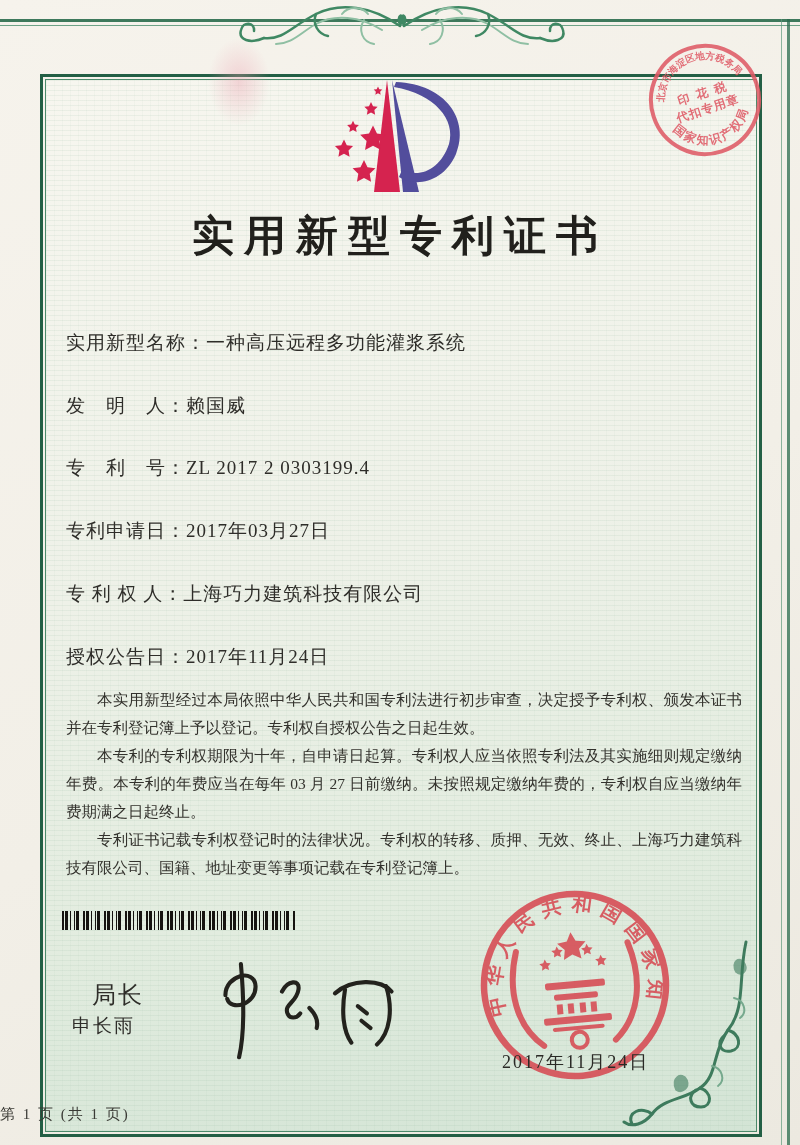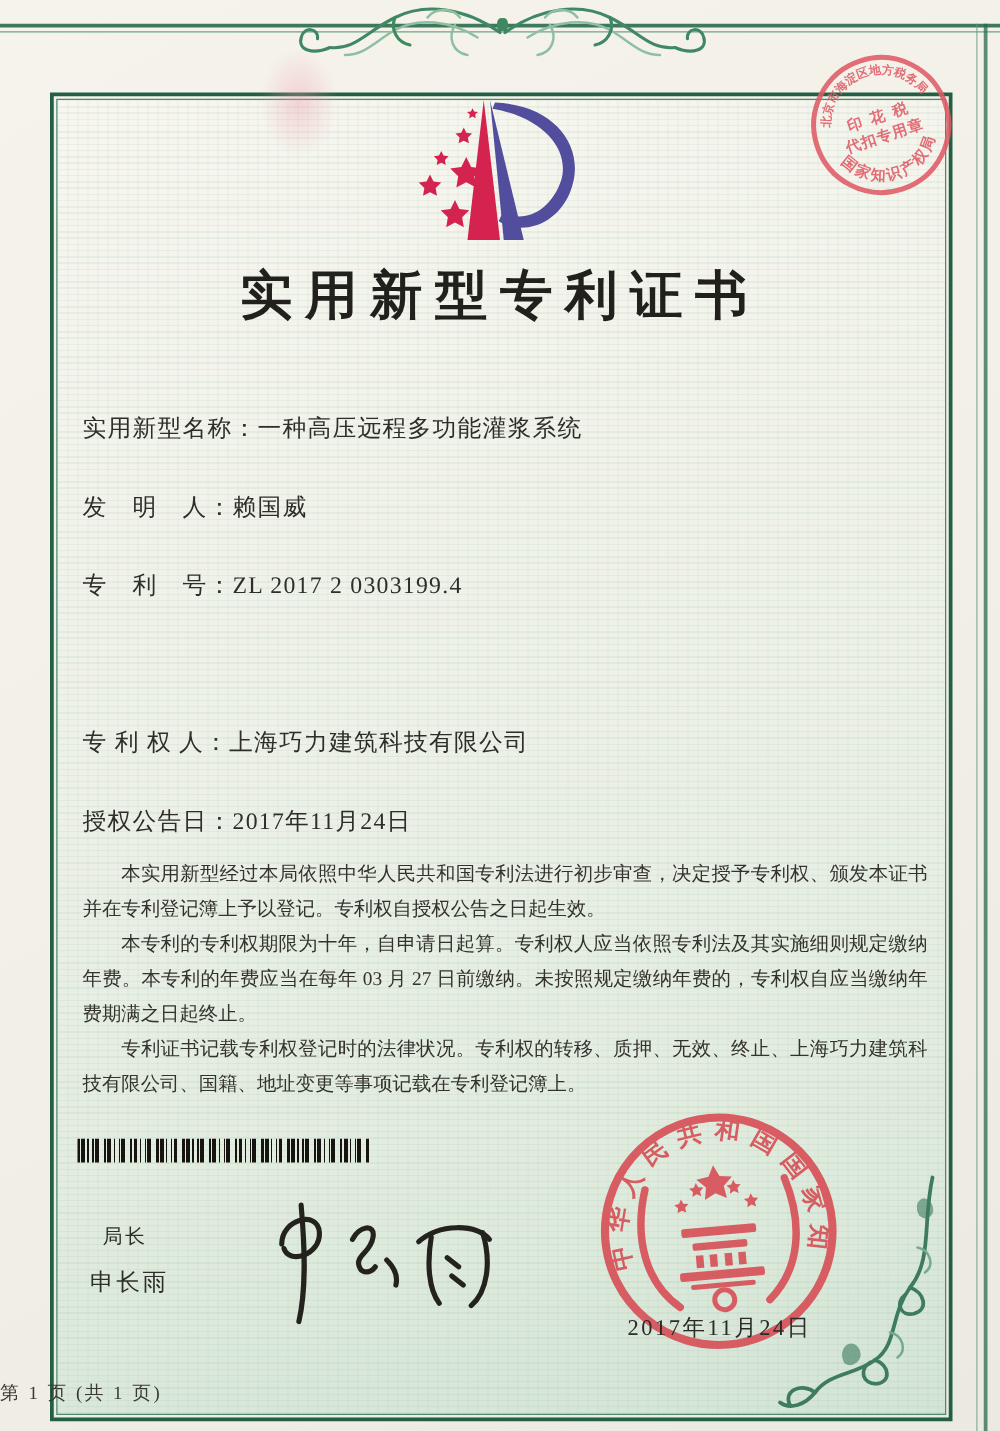--- a/index.html
+++ b/index.html
@@ -31,21 +31,21 @@
   .title{position:absolute;left:0;top:208px;width:100%;text-align:center;font-size:42px;font-weight:bold;
          letter-spacing:10px;color:#21201c;z-index:4;}
   .field{position:absolute;left:66px;font-size:19px;letter-spacing:1px;color:#2e2d29;z-index:4;white-space:nowrap;}
   .f0{top:330px}.f1{top:393px}.f2{top:455px}.f3{top:518px}.f4{top:581px}.f5{top:644px}
   .paras{position:absolute;left:66px;top:686px;width:676px;z-index:4;}
   .paras p{margin:0;font-size:15.5px;line-height:28px;text-indent:2em;text-align:justify;color:#33322d;}
   .barcode{position:absolute;left:62px;top:911px;width:234px;height:19px;z-index:4;
         background:repeating-linear-gradient(90deg,#161310 0 2px,rgba(0,0,0,0) 2px 3px,#161310 3px 6px,
         rgba(0,0,0,0) 6px 8px,#161310 8px 9px,rgba(0,0,0,0) 9px 12px,#161310 12px 13px,rgba(0,0,0,0) 13px 14px,
         #161310 14px 17px,rgba(0,0,0,0) 17px 21px);}
-  .signer-title{position:absolute;left:82px;top:979px;font-size:16px;letter-spacing:2px;z-index:4;}
+  .signer-title{position:absolute;left:92px;top:979px;font-size:24px;letter-spacing:2px;z-index:4;}
   .signer-name{position:absolute;left:72px;top:1013px;font-size:19px;letter-spacing:2px;z-index:4;}
   .signature{position:absolute;left:198px;top:955px;z-index:5;}
   .seal-date{position:absolute;left:502px;top:1050px;font-size:18px;letter-spacing:2px;color:#2a2a26;z-index:6;white-space:nowrap;}
   .seal{position:absolute;left:475px;top:885px;z-index:5;transform:rotate(-5deg);}
   .stamp{position:absolute;left:640px;top:35px;z-index:4;transform:rotate(-18deg);}
   .footer{position:absolute;left:0;top:1105px;width:100%;text-align:left;font-size:15px;letter-spacing:2px;
           color:#3a3a35;z-index:4;}
 </style>
 </head>
 <body>
@@ -109,20 +109,23 @@
   <div class="title">实用新型专利证书</div>
 
   <div class="field f0">
     <span>实用新型名称：</span><span>一种高压远程多功能灌浆系统</span>
   </div>
   <div class="field f1">
     <span>发　明　人：</span><span>赖国威</span>
   </div>
   <div class="field f2">
     <span>专　利　号：</span><span>ZL 2017 2 0303199.4</span>
+  </div>
+  <div class="field f3">
+    <span>专利申请日：</span><span>2017年03月27日</span>
   </div>
   <div class="field f4">
     <span>专 利 权 人：</span><span>上海巧力建筑科技有限公司</span>
   </div>
   <div class="field f5">
     <span>授权公告日：</span><span>2017年11月24日</span>
   </div>
 
   <div class="paras">
     <p>本实用新型经过本局依照中华人民共和国专利法进行初步审查，决定授予专利权、颁发本证书并在专利登记簿上予以登记。专利权自授权公告之日起生效。</p>

